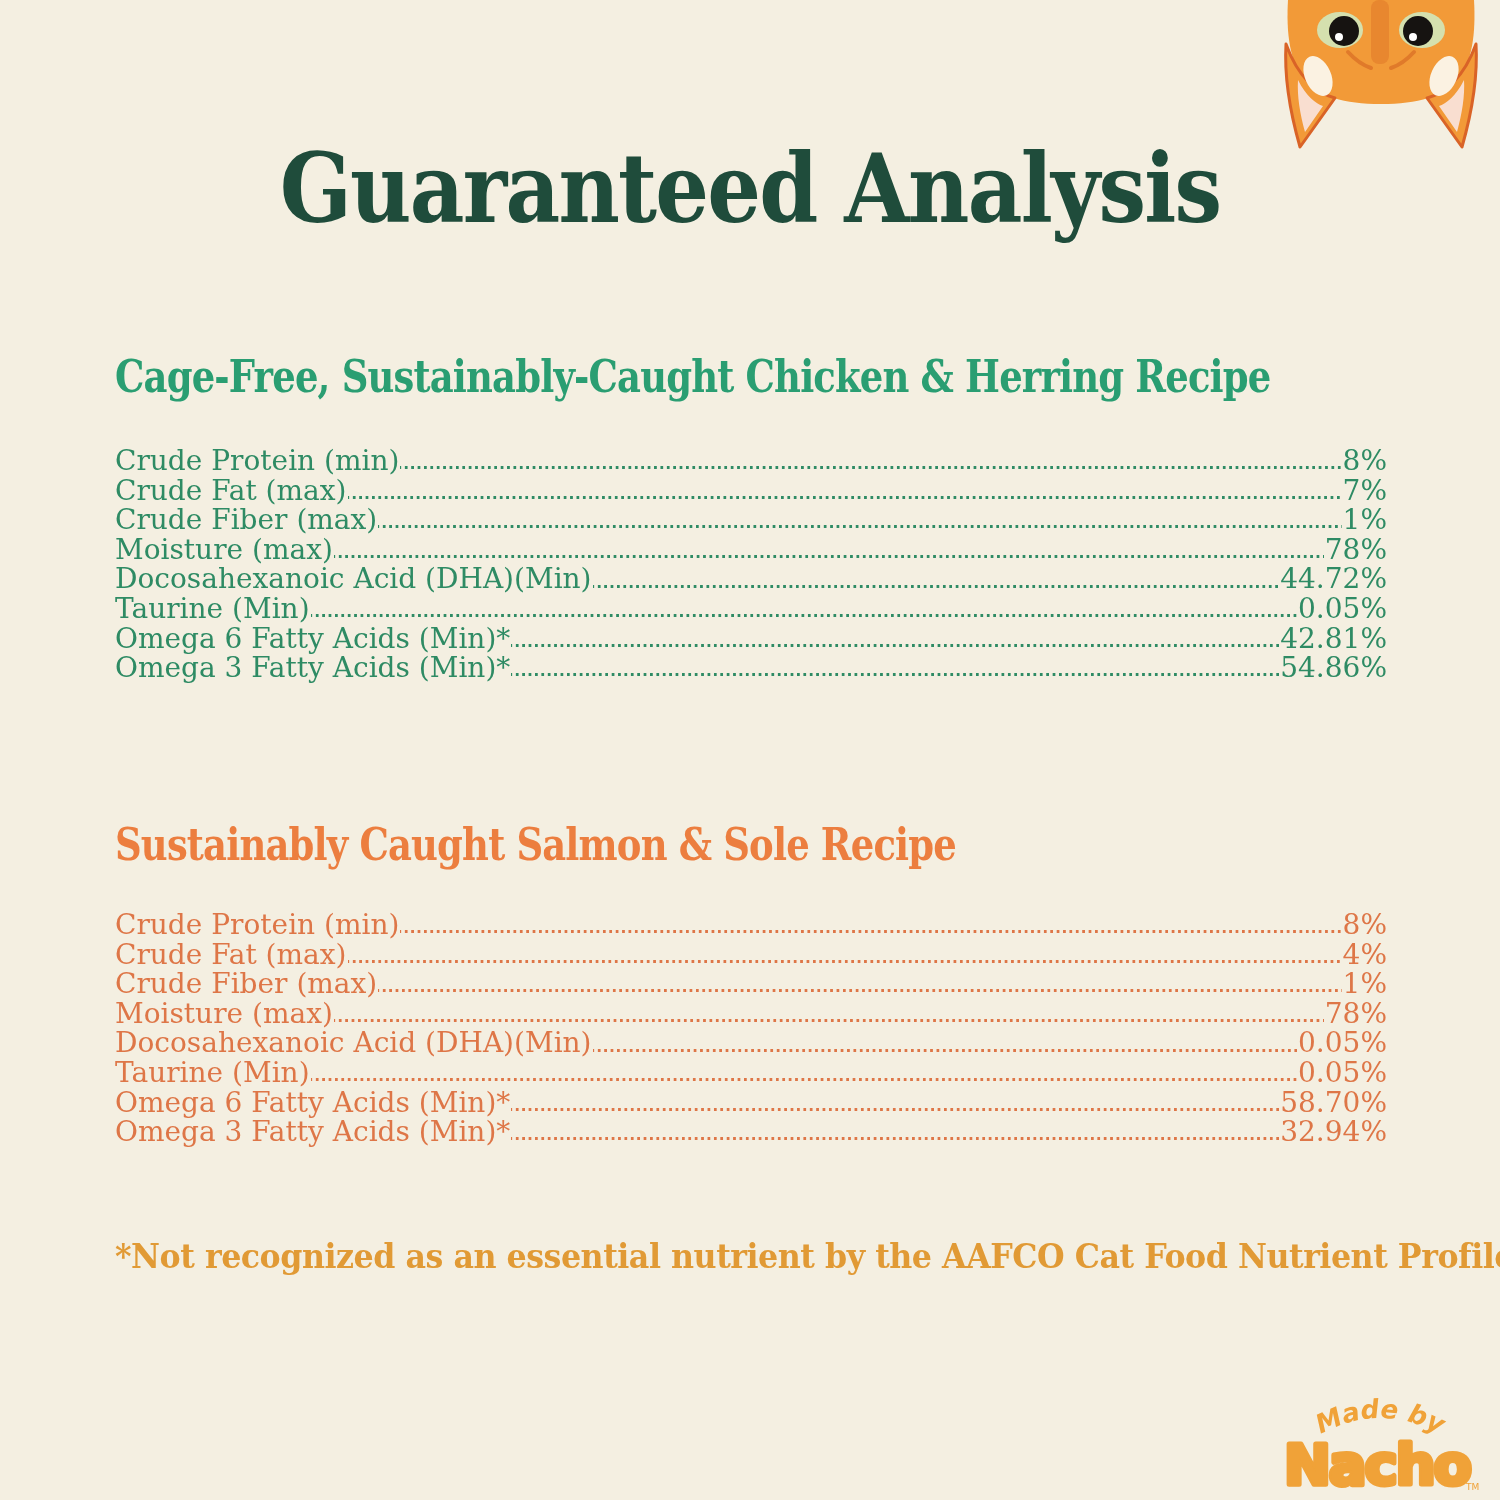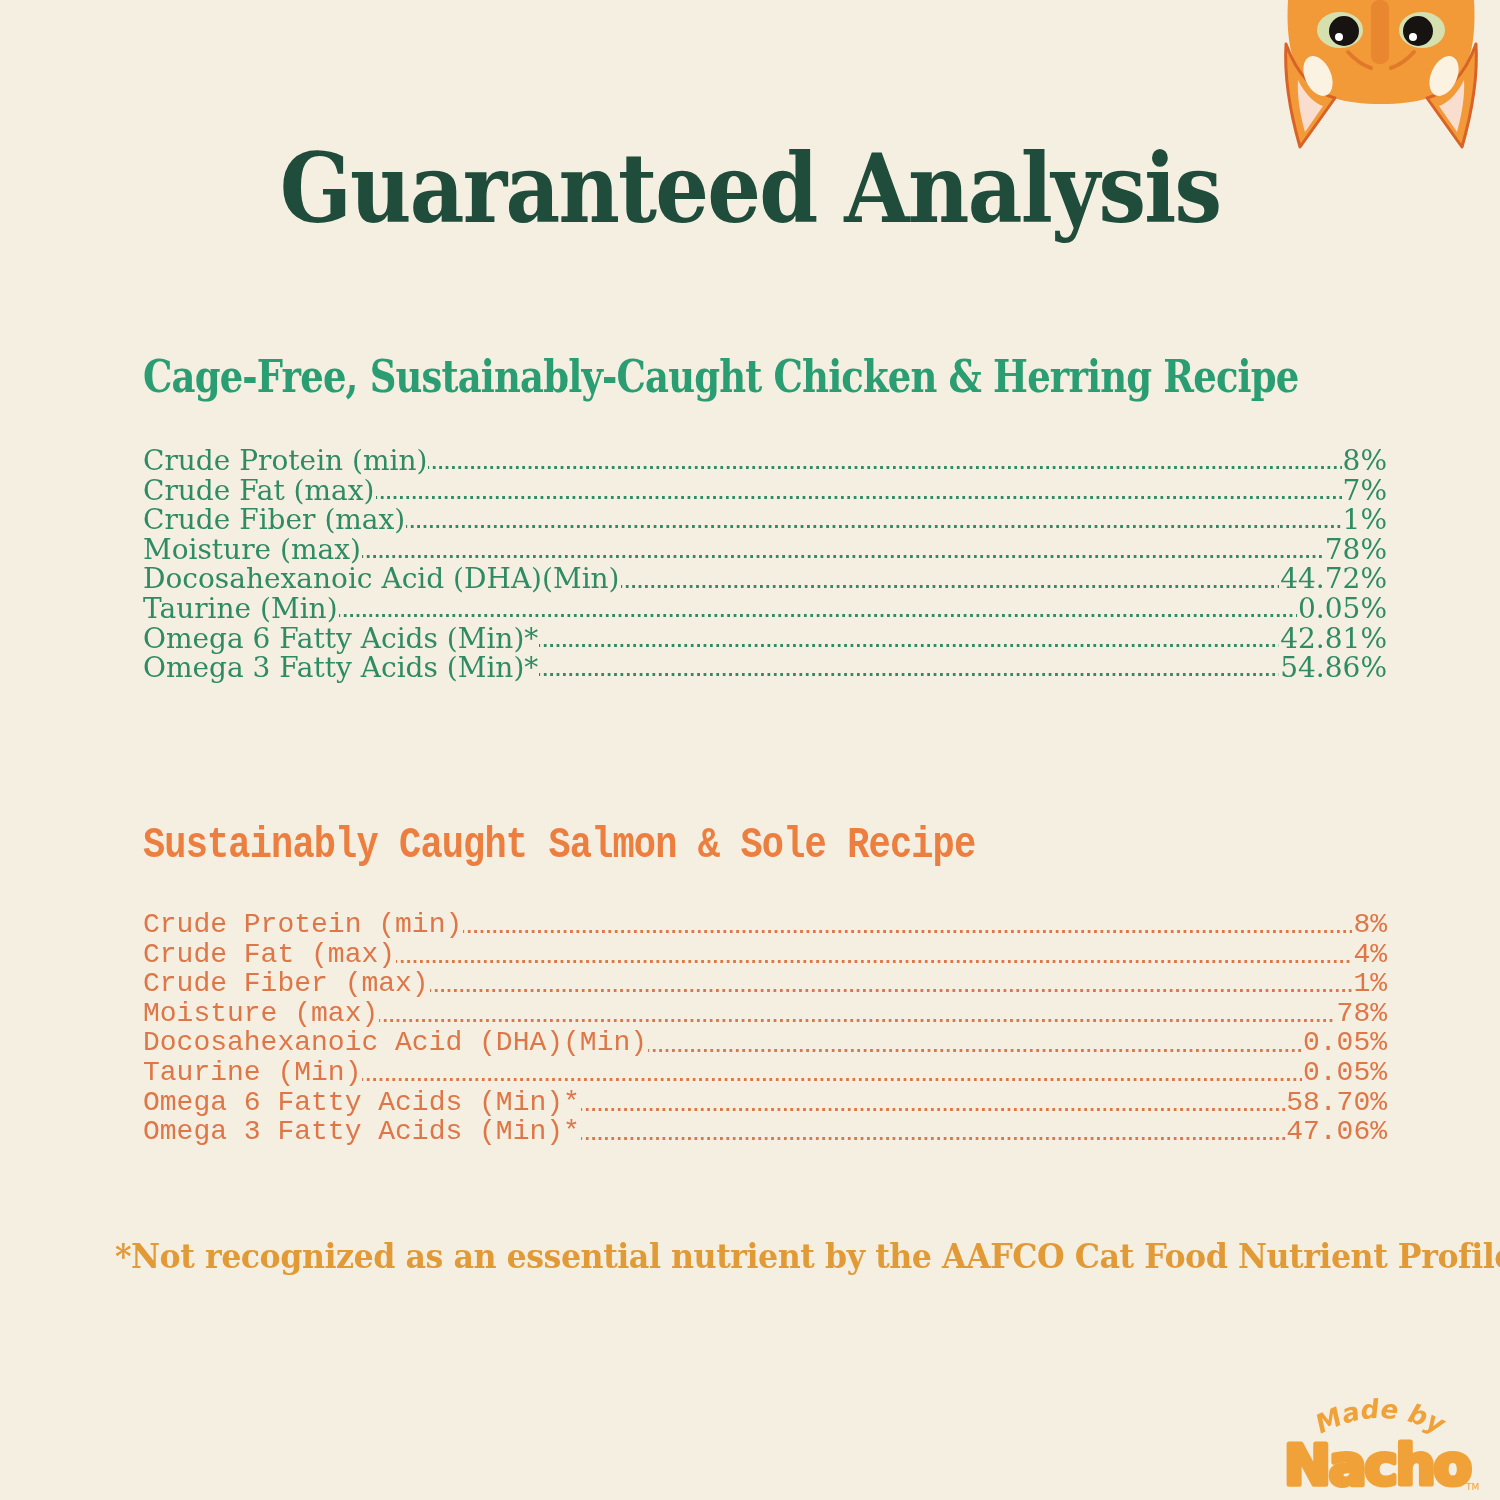--- a/index.html
+++ b/index.html
@@ -13,23 +13,23 @@
     position:absolute;top:70px;left:0;width:1500px;
     text-align:center;
     font-weight:700;font-size:96px;line-height:1.15;
     color:#1F4C3B;
     transform:scaleX(0.88);transform-origin:center;
     letter-spacing:-2px;
   }
   
   .cat{position:absolute;top:0;right:16px;width:206px;height:150px;}
   
-  .sec{position:absolute;left:115px;right:113px;margin-left:28px;}
+  .sec{position:absolute;left:115px;right:113px;}
   .sec-green{top:352px;}
-  .sec-orange{top:820px;font-family:Liberation Mono, monospace;}
+  .sec-orange{top:820px;}
   .heading{
     margin:0;font-weight:700;font-size:44px;line-height:50px;
     letter-spacing:-1px;
     transform:scaleX(0.84);transform-origin:left center;
     white-space:nowrap;
   }
   .sec-green  .heading{color:#2A9E72;}
   .sec-orange .heading{color:#EC7E3F;}
   .sec-green  .rows{margin-top:44px;color:#2E8B64;}
   .sec-orange .rows{margin-top:40px;color:#DE7647;}
@@ -167,21 +167,21 @@
         <span class="val">0.05%</span>
       </div>
     <div class="row">
         <span class="lbl">Omega 6 Fatty Acids (Min)*</span>
         <span class="leader"></span>
         <span class="val">58.70%</span>
       </div>
     <div class="row">
         <span class="lbl">Omega 3 Fatty Acids (Min)*</span>
         <span class="leader"></span>
-        <span class="val">47.06%</span>
+        <span class="val">32.94%</span>
       </div>
   </div>
 </section>
 
 <p class="footnote">*Not recognized as an essential nutrient by the AAFCO Cat Food Nutrient Profiles.</p>
 
 <svg class="logo" viewBox="0 0 200 108" aria-hidden="true">
   <path id="arcpath" d="M 34,52 Q 100,12 166,52" fill="none"></path>
   <text font-size="26" font-weight="bold" font-style="italic" fill="#F0A238" font-family="&quot;DejaVu Sans&quot;, sans-serif" letter-spacing="0">
     <textPath href="#arcpath" startOffset="50%" text-anchor="middle">Made by</textPath>

